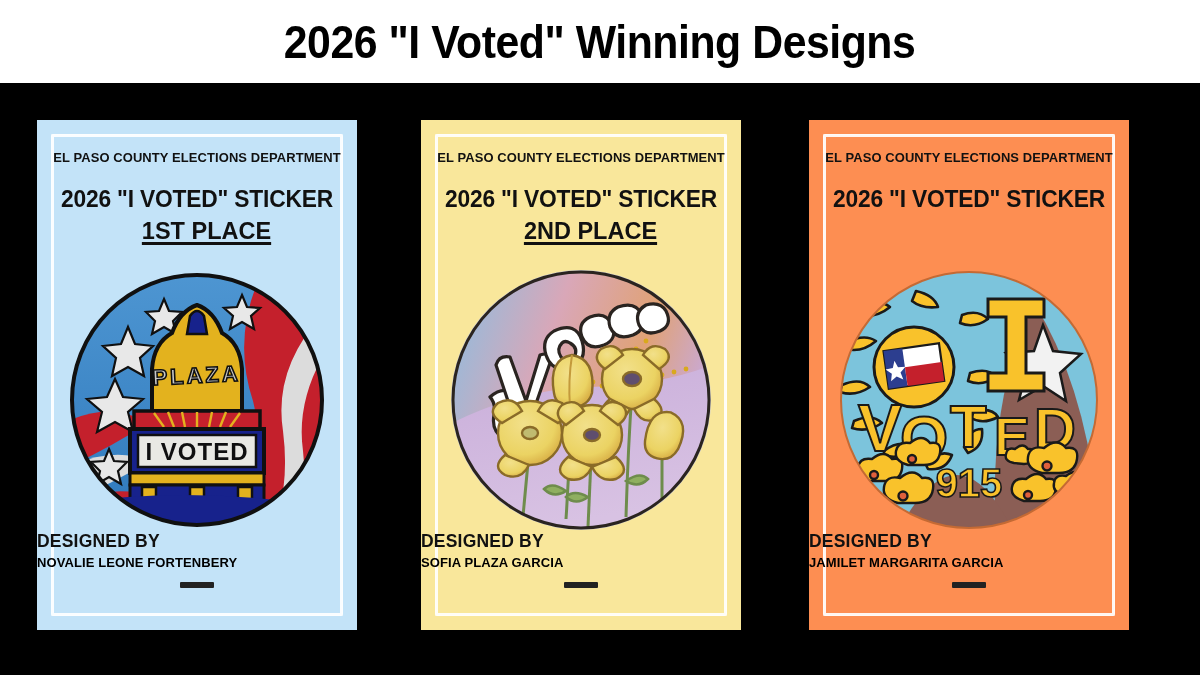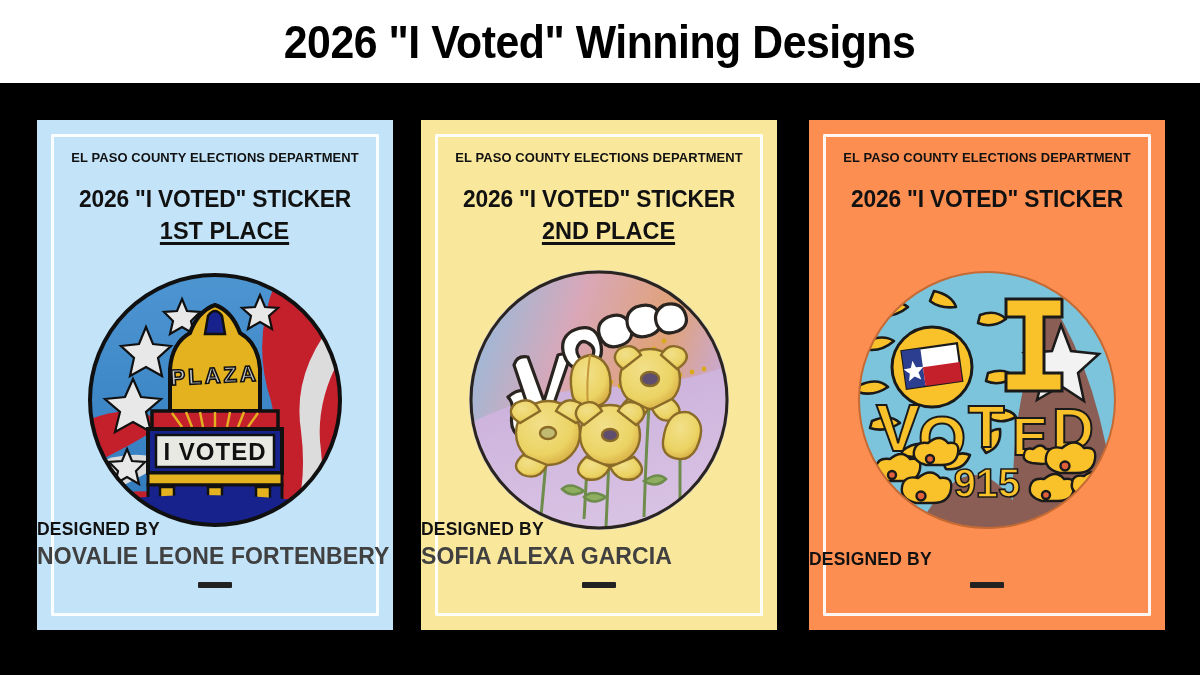--- a/index.html
+++ b/index.html
@@ -24,21 +24,21 @@
     letter-spacing:-0.5px;
     color:#000;
     transform:scaleX(0.93);
     white-space:nowrap;
   }
 
   
   .poster{
     position:absolute;
     top:120px;
-    width:356px;height:510px;
+    width:320px;height:510px;
     overflow:hidden;
   }
   #poster-1{left:37px;}
   #poster-2{left:421px;}
   #poster-3{left:809px;}
 
   .inner-border{
     position:absolute;left:14px;top:14px;right:14px;bottom:14px;
     border:3px solid rgba(255,255,255,0.92);
     border-radius:2px;
@@ -79,21 +79,21 @@
   .p-footer{
     position:absolute;left:0;right:0;bottom:42px;text-align:left;
   }
   .designed-by{
     font-family:"Liberation Sans Narrow","Liberation Sans",sans-serif;
     font-weight:bold;font-size:17.5px;color:#111;letter-spacing:0.2px;
   }
   .designer{
     margin-top:3px;
     font-family:"Liberation Sans Narrow","Liberation Sans",sans-serif;
-    font-weight:bold;font-size:23px;color:#404040;letter-spacing:0.1px;
+    font-weight:bold;font-size:13px;color:#000000;letter-spacing:0.1px;
   }
   .dash{
     margin:12px auto 0;
     width:34px;height:6px;background:#222;border-radius:1px;
   }
 
   .art-wrap{
     position:absolute;left:0;right:0;top:135px;height:290px;
     display:flex;align-items:center;justify-content:center;
   }
@@ -295,21 +295,21 @@
 
             <path d="M196 176 q-4 -32 18 -34 q22 4 16 34 q-4 14 -18 14 q-14 0 -16 -14z" fill="url(#petg)" transform="rotate(14 212 170)"></path>
           </g>
         </g>
         <circle cx="131" cy="131" r="128" fill="none" stroke="#2A2420" stroke-width="3"></circle>
       </svg>
     </div>
 
     <div class="p-footer">
       <div class="designed-by">DESIGNED BY</div>
-      <div class="designer">SOFIA ALEXA GARCIA</div>
+      <div class="designer">SOFIA PLAZA GARCIA</div>
       <div class="dash"></div>
     </div>
   </div>
 
   <div class="poster" id="poster-3" style="background:#FD8E52;">
     <div class="inner-border"></div>
 
     <div class="p-header">
       <div class="dept">EL PASO COUNTY ELECTIONS DEPARTMENT</div>
       <div class="sticker-line">2026 "I VOTED" STICKER</div>
@@ -395,17 +395,18 @@
               <path d="M0 0 q-12 -3 -10 -12 q1 -9 12 -7 q10 -8 17 0 q10 -2 9 9 q-2 11 -14 11z"></path>
             </g>
           </g>
         </g>
         <circle cx="131" cy="131" r="128" fill="none" stroke="#C46A34" stroke-width="2"></circle>
       </svg>
     </div>
 
     <div class="p-footer">
       <div class="designed-by">DESIGNED BY</div>
+      <div class="designer">JAMILET MARGARITA GARCIA</div>
       <div class="dash"></div>
     </div>
   </div>
 
 </div>
 
 </body></html>

